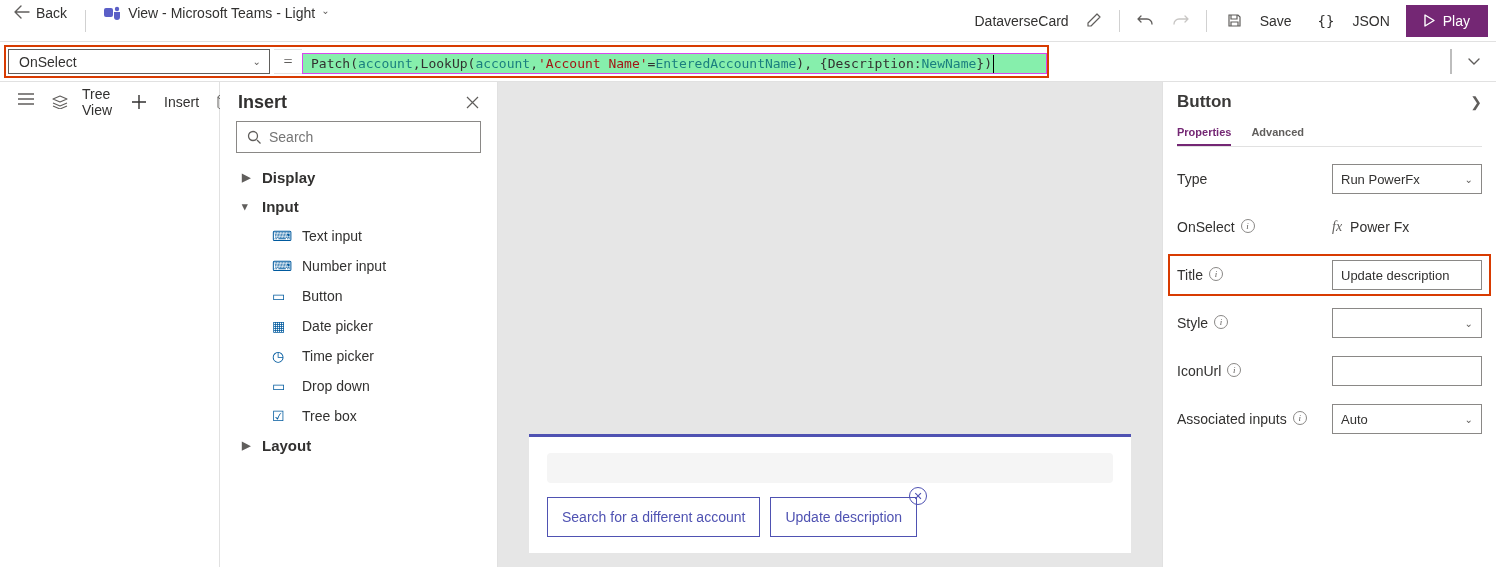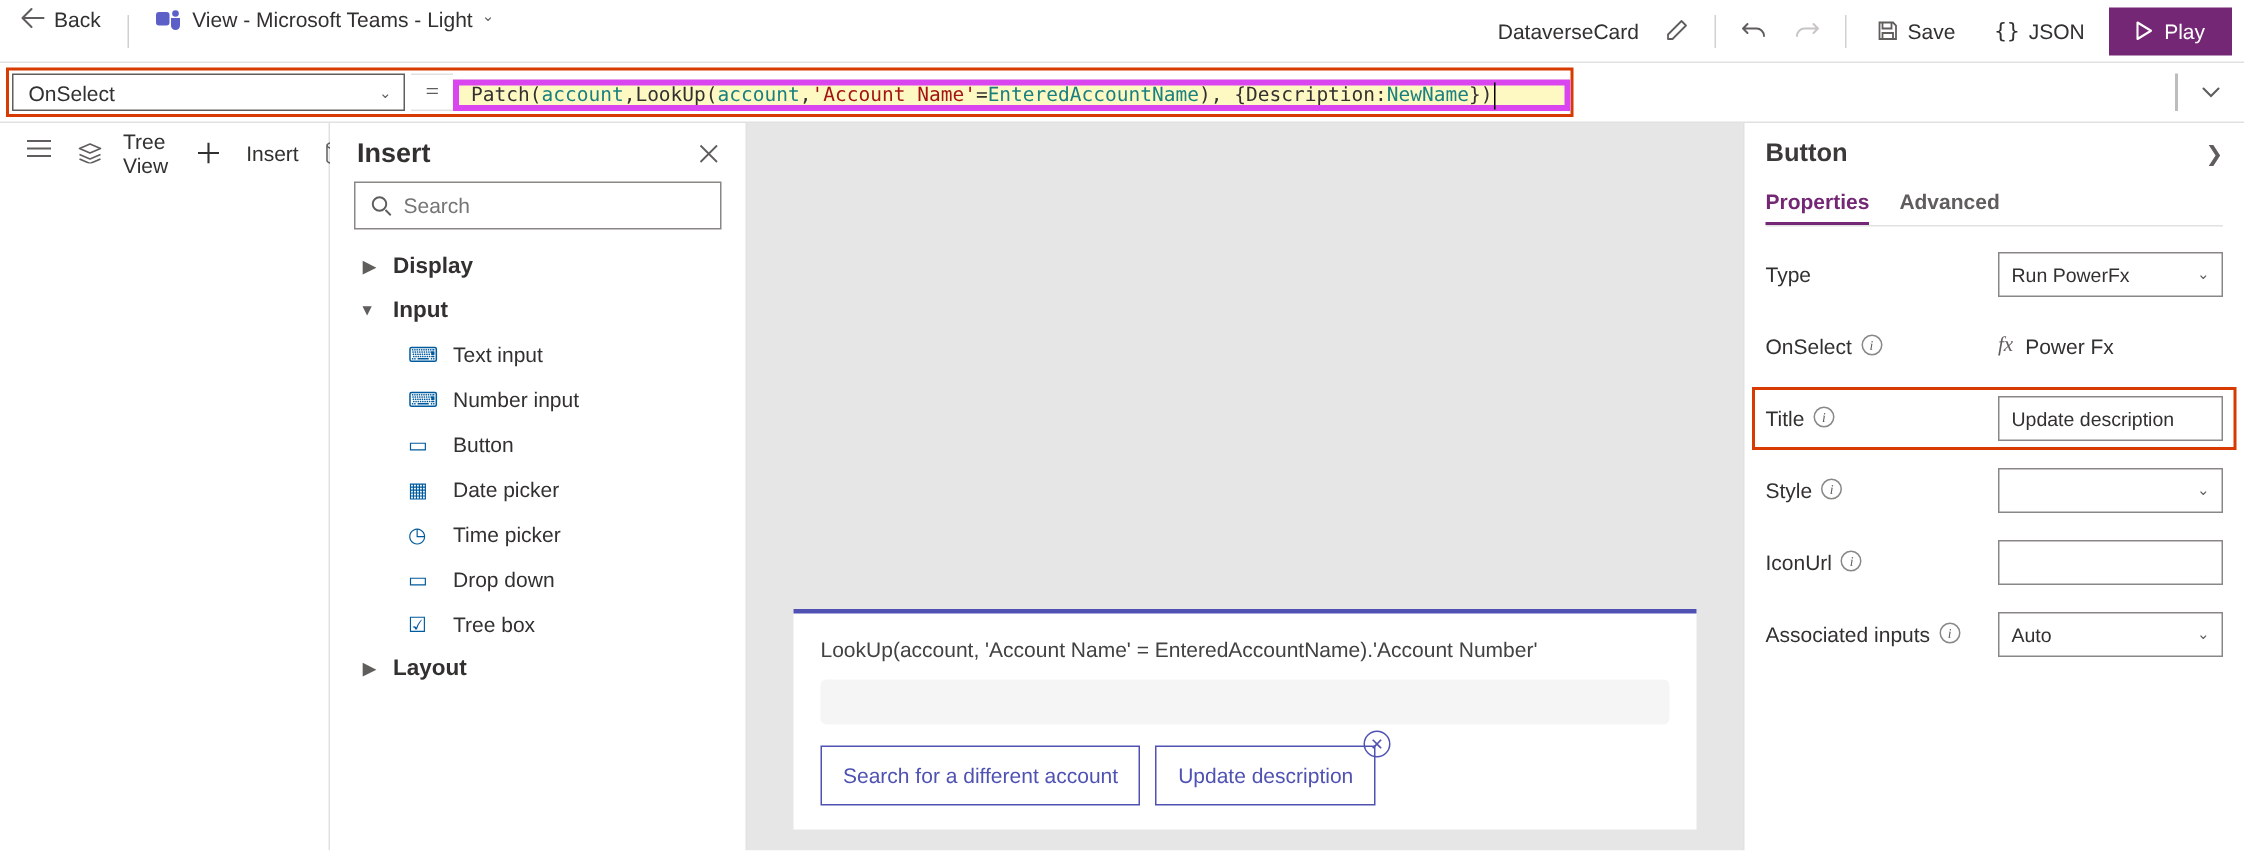--- a/index.html
+++ b/index.html
@@ -40,21 +40,21 @@
   }
   .doc-name { font-size: 14px; color: #323130; padding: 0 4px; }
   .icon-btn {
     width: 30px; height: 30px;
     display: flex; align-items: center; justify-content: center;
     background: transparent; border: none; cursor: pointer;
     color: #605e5c;
   }
   .icon-btn.disabled { color: #c8c6c4; cursor: default; }
   .save-btn, .json-btn {
-    display: flex; align-items: center; gap: 6px;
+    display: flex; align-items: center; gap: 18px;
     height: 32px; padding: 0 10px;
     border: none; background: transparent;
     font-size: 14px; color: #323130; cursor: pointer;
   }
   .play-btn {
     height: 32px; padding: 0 18px;
     background: #742774; color: #fff;
     border: none; font-size: 14px;
     display: flex; align-items: center; gap: 8px;
     cursor: pointer;
@@ -92,28 +92,28 @@
     border: 1px solid #e1e1e1;
     border-left: none; border-right: none;
     margin: 2px 0;
     font-size: 16px;
     font-style: italic;
     font-family: "Times New Roman", serif;
   }
   .fx-input {
     flex: 0 0 745px;
     margin: 6px 0 2px 0;
-    border: 4px solid #d946ef;
+    border: 1px solid #d946ef;
     padding: 0 8px;
     display: flex; align-items: center;
     font-family: Consolas, monospace;
     font-size: 13px;
     white-space: nowrap;
     position: relative;
-    background: #fef9c3;
+    background: #86efac;
   }
   .fx-input .caret {
     width: 1px; height: 18px; background: #000;
     display: inline-block; margin-left: 1px;
   }
   .fx-tail {
     flex: 1;
     margin: 4px 4px 4px 4px;
     border-right: 2px solid #bdbdbd;
   }
@@ -217,21 +217,21 @@
     background: #fff; display: flex; flex-direction: column;
     padding: 10px 14px;
   }
   .props-hdr {
     display: flex; align-items: center; justify-content: space-between;
     padding-bottom: 8px;
   }
   .props-hdr h3 { font-size: 17px; font-weight: 600; color: #3b3a39; }
   .tabs { display: flex; gap: 20px; border-bottom: 1px solid #e1e1e1; }
   .tab {
-    padding: 6px 0; font-size: 14px; color: #605e5c;
+    padding: 6px 0; font-size: 11px; color: #605e5c;
     border-bottom: 2px solid transparent;
     font-weight: 600; cursor: pointer; text-align: right;
   }
   .tab.active { color: #742774; border-bottom-color: #742774; }
   .prop-row {
     display: flex; align-items: center; justify-content: space-between;
     margin-top: 16px; height: 32px;
   }
   .prop-row.highlight {
     outline: 2px solid #d83b01; outline-offset: 3px;
@@ -472,21 +472,20 @@
       </div>
 
     <div class="ins-group">
       <span class="chev">▶</span>
       <span>Layout</span>
     </div>
   </div>
 
   <div class="canvas">
     <div class="card">
-      <div class="line2">LookUp(account, 'Account Name' = EnteredAccountName).'Account Number'</div>
       <div class="inputish"></div>
       <div class="clear-circle">✕</div>
       <div class="btnrow">
         <button class="cbtn"><span>Search for a different account</span></button>
         <button class="cbtn"><span>Update description</span></button>
       </div>
     </div>
   </div>
 
   <div class="props">

